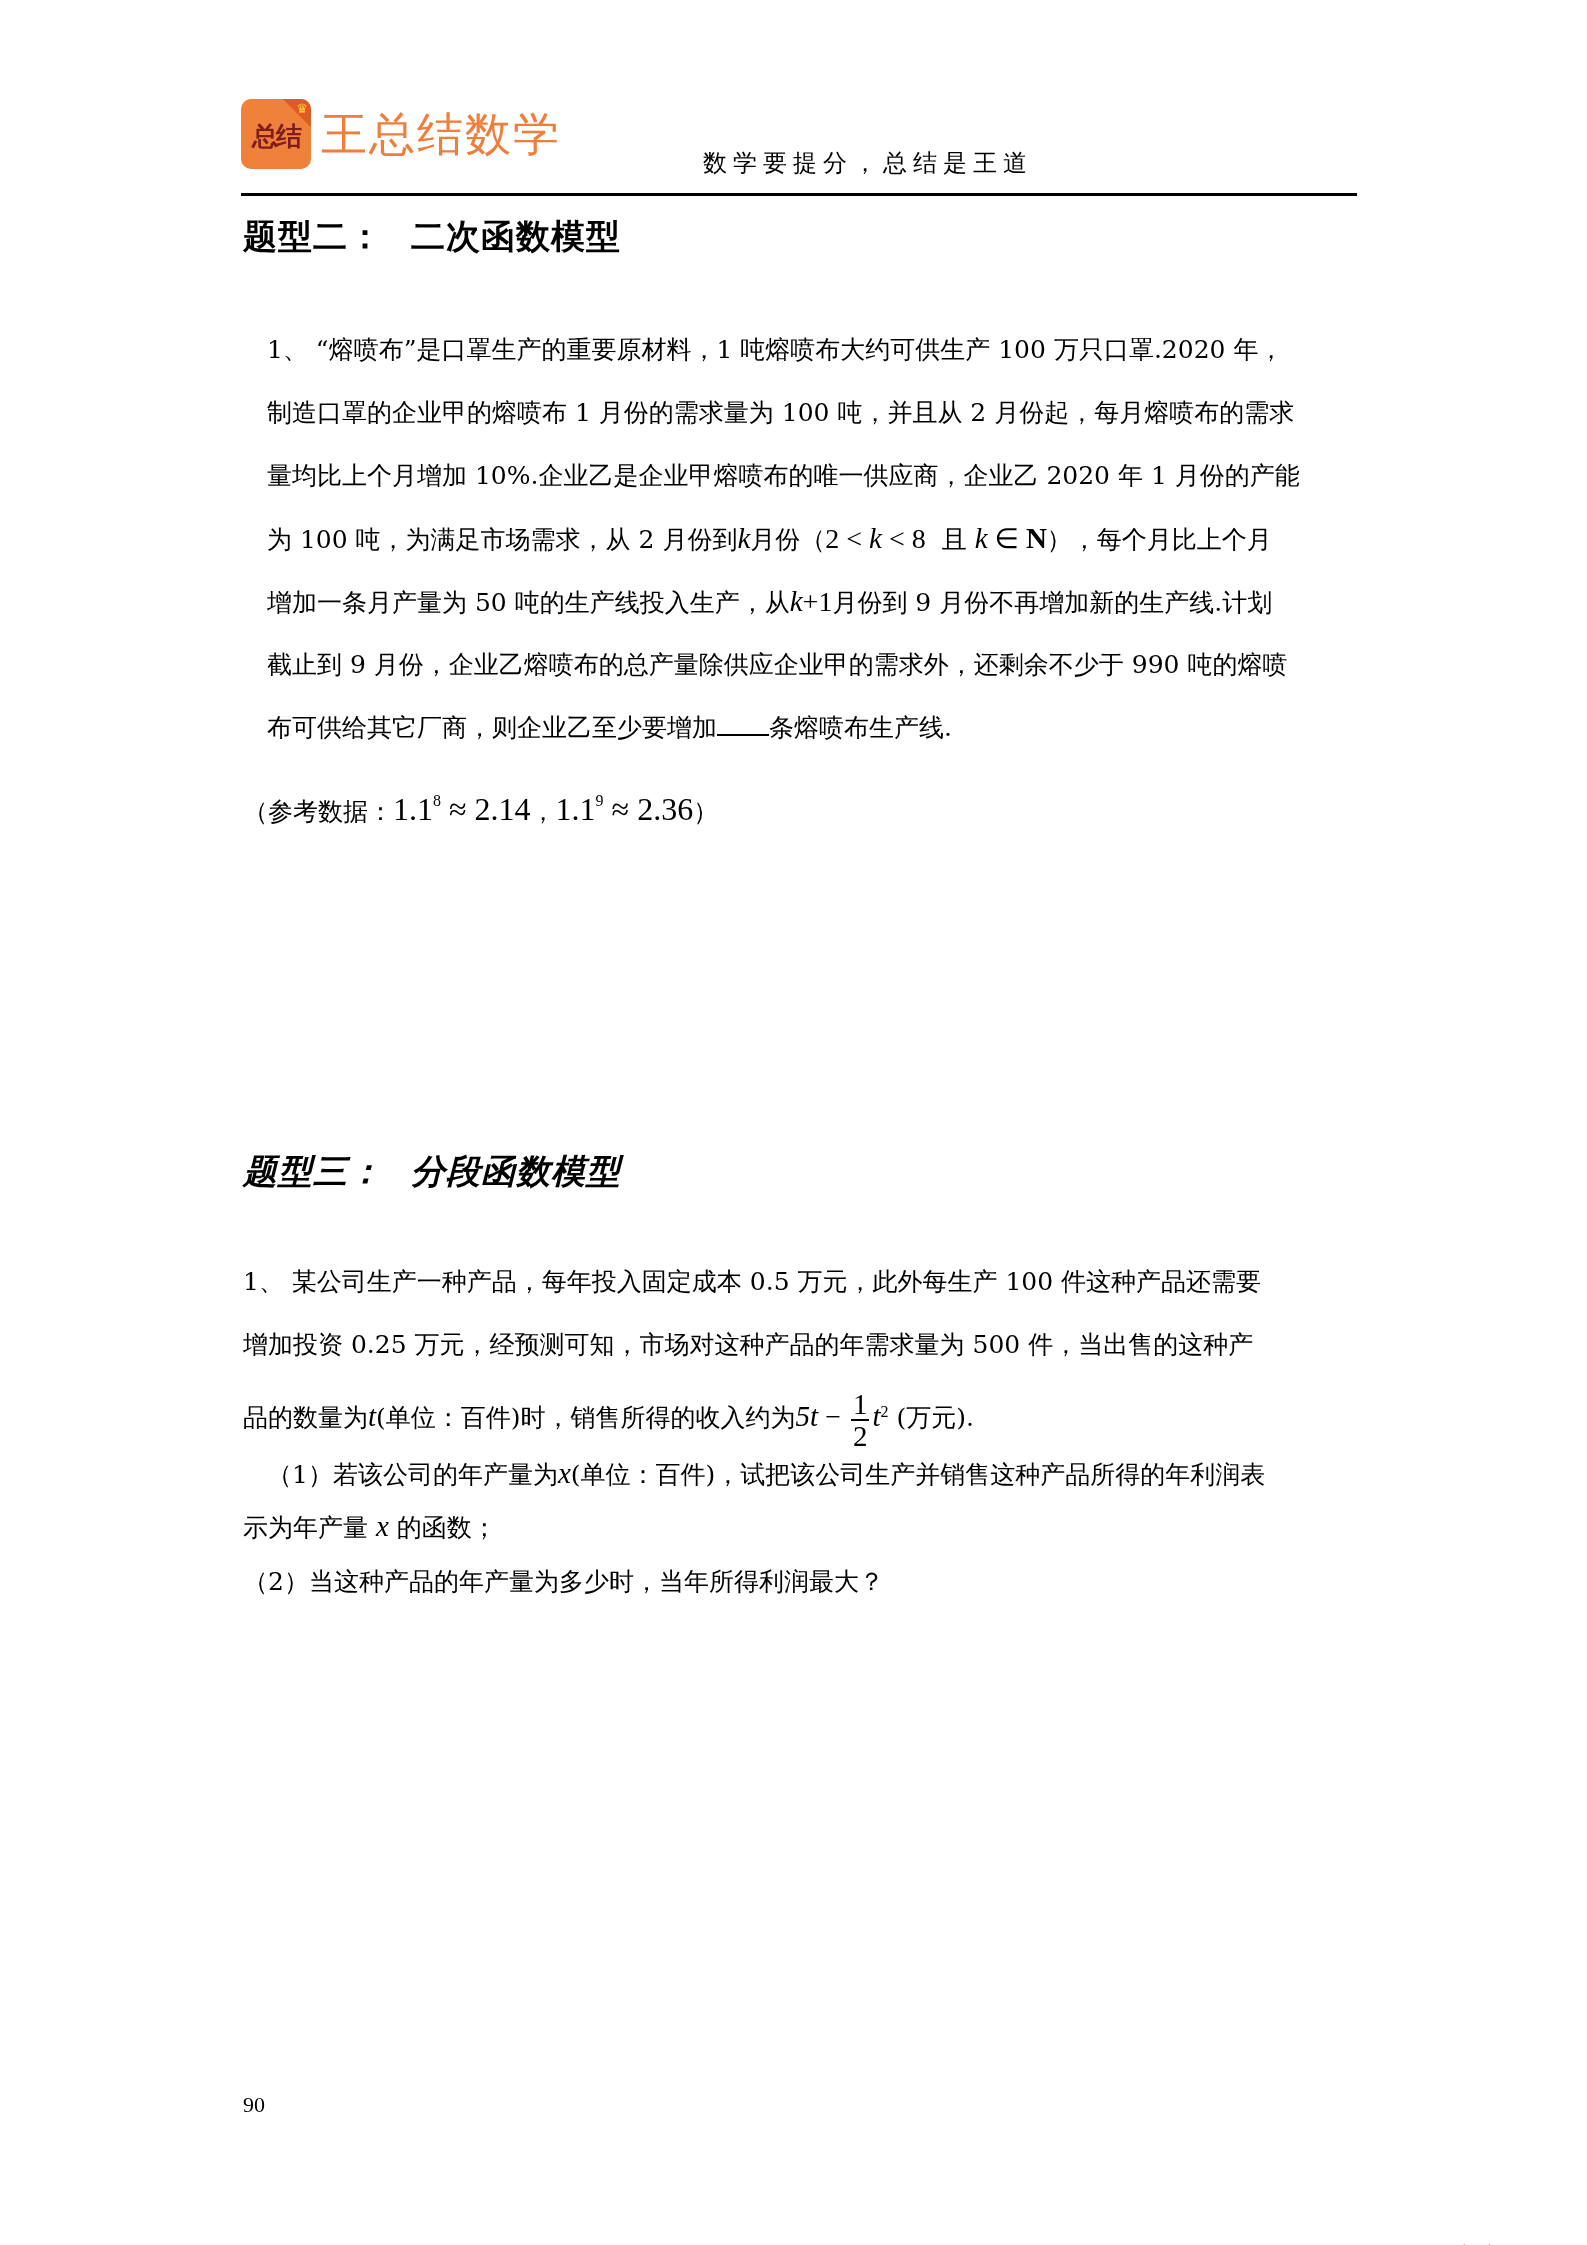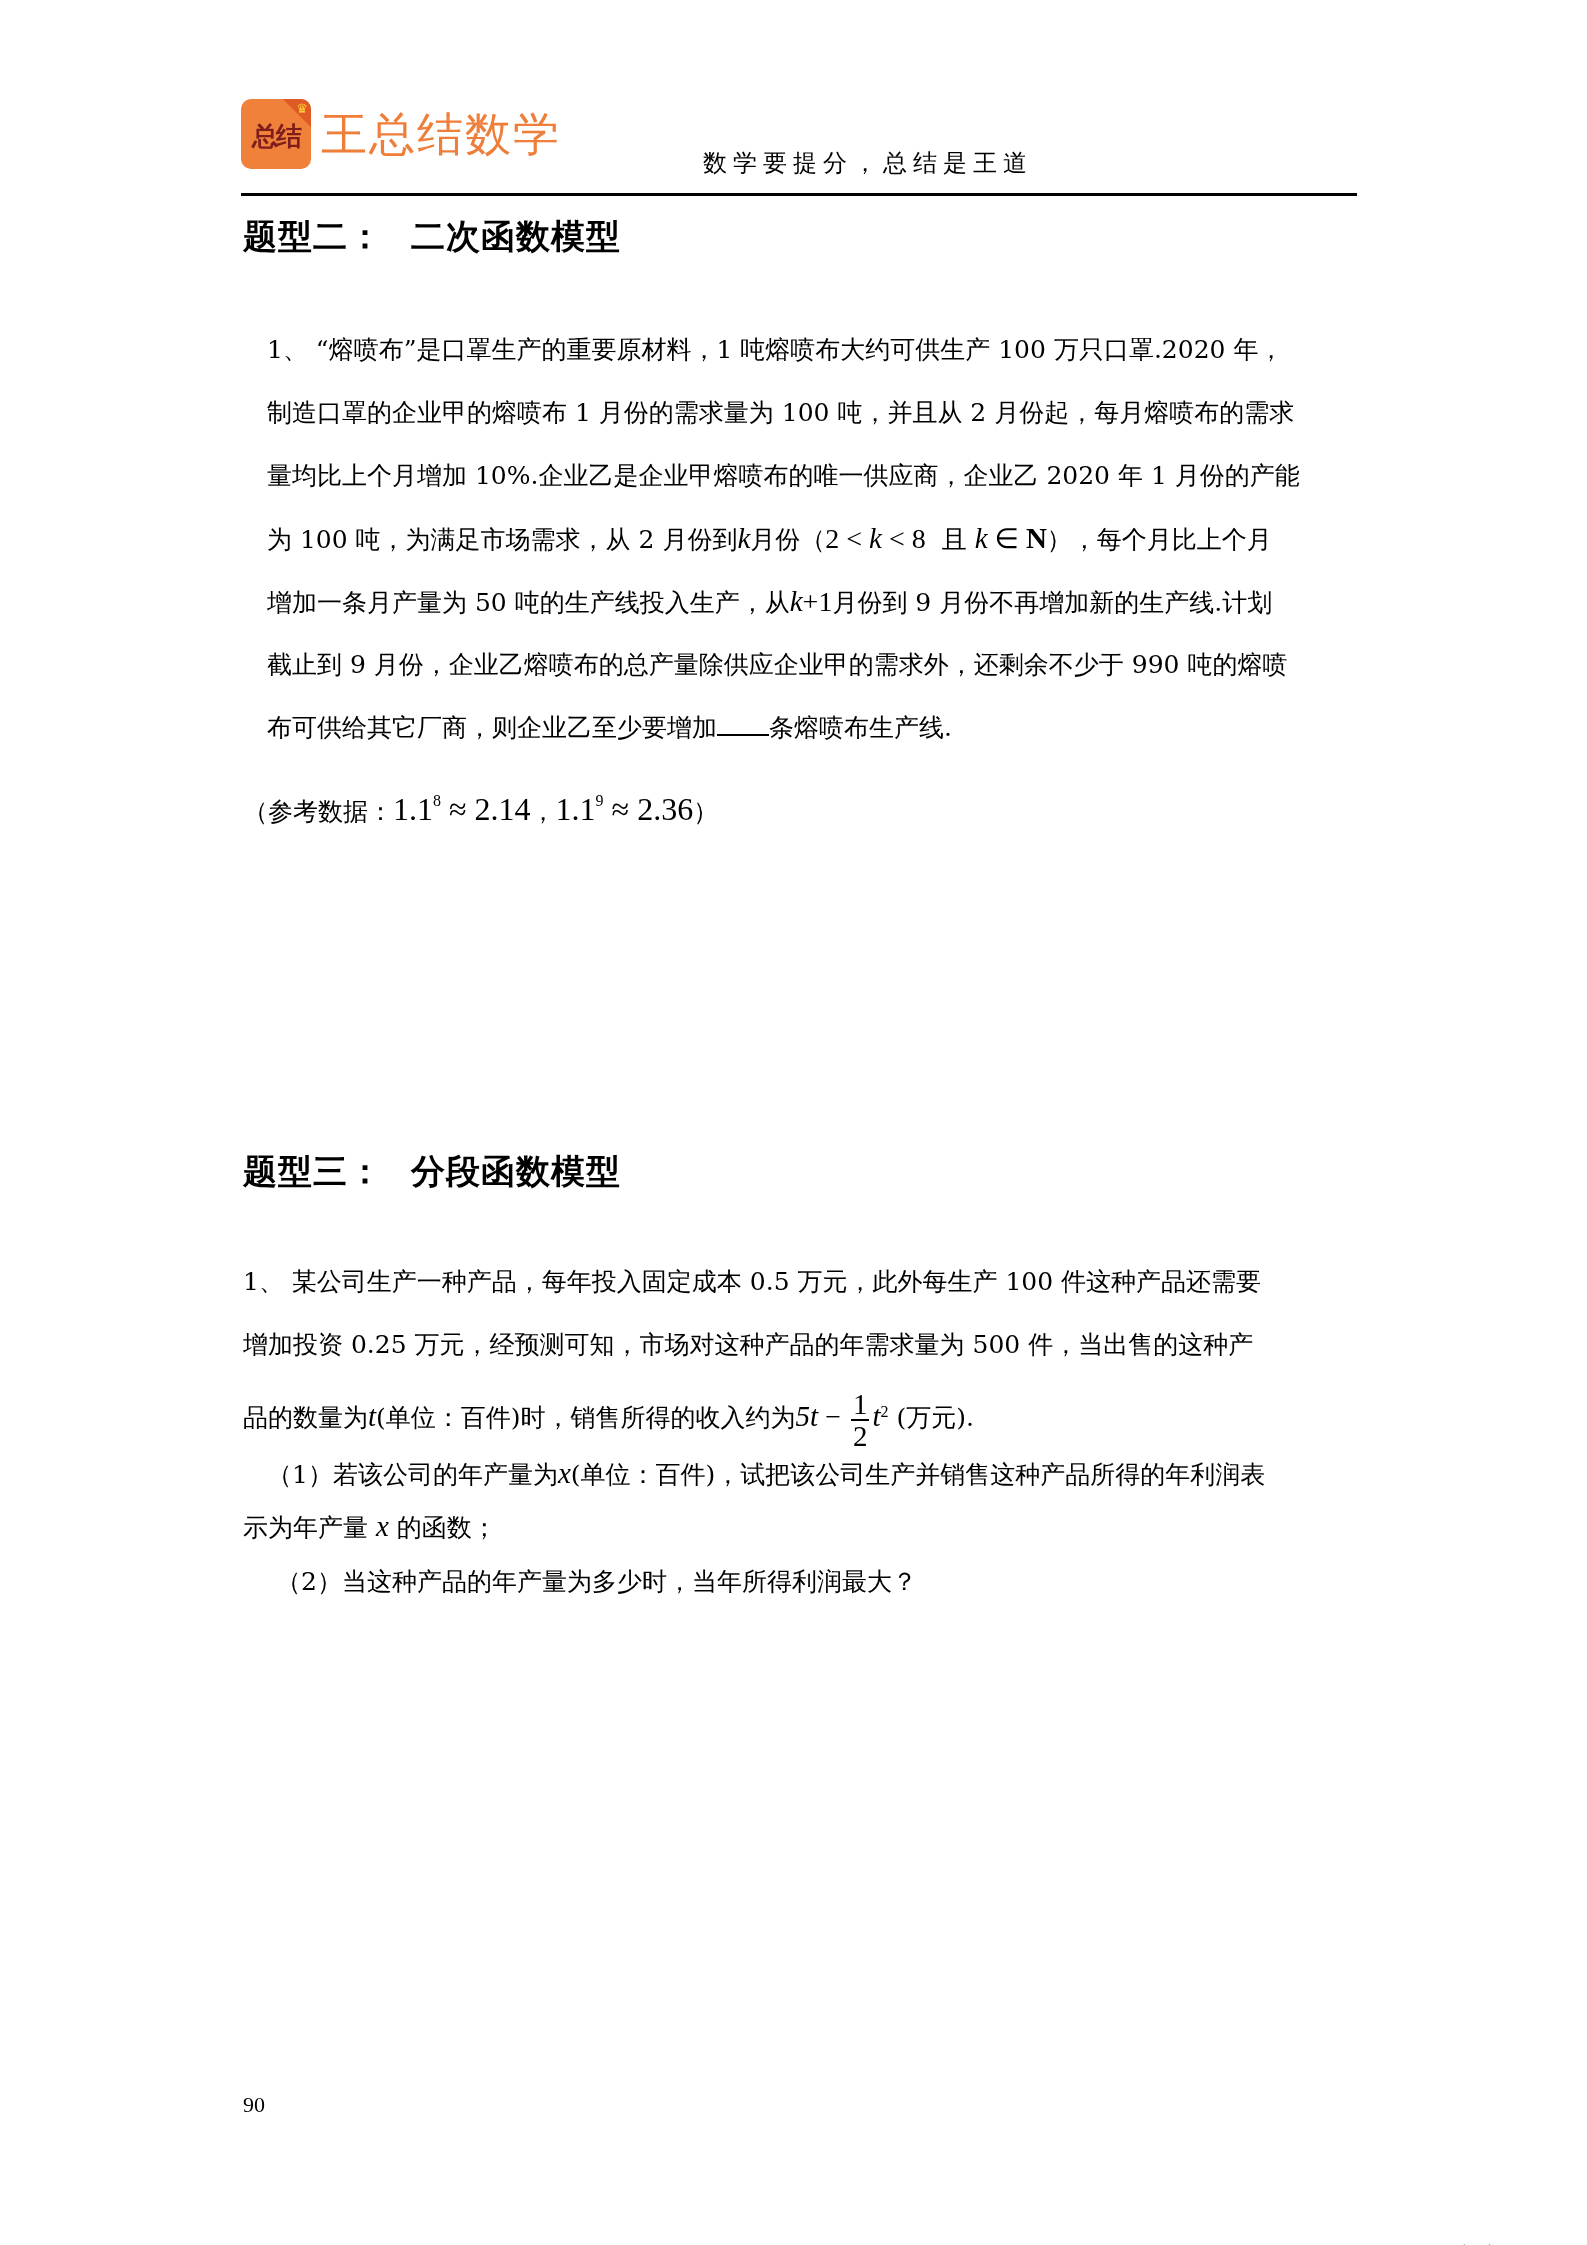--- a/index.html
+++ b/index.html
@@ -221,33 +221,33 @@
   <span class="line">截止到 9 月份，企业乙熔喷布的总产量除供应企业甲的需求外，还剩余不少于 990 吨的熔喷</span>
   <span class="line">
     <span>布可供给其它厂商，则企业乙至少要增加</span><span class="blank"></span><span>条熔喷布生产线.</span>
   </span>
 </div>
 
 <div class="ref">
   <span>（参考数据：</span><span class="num">1.1</span><sup>8</sup><span class="num"> ≈ 2.14</span><span>，</span><span class="num">1.1</span><sup>9</sup><span class="num"> ≈ 2.36</span><span>）</span>
 </div>
 
-<div class="section-title" style="top:1151px;">
+<div class="section-title" style="top:1151px;font-style:italic;">
   <span>题型三：</span><span class="gap"></span><span>分段函数模型</span>
 </div>
 
 <div class="para" style="top:1250px;">
   <span class="line">1、 某公司生产一种产品，每年投入固定成本 0.5 万元，此外每生产 100 件这种产品还需要</span>
   <span class="line">增加投资 0.25 万元，经预测可知，市场对这种产品的年需求量为 500 件，当出售的这种产</span>
   <span class="line" style="height:72px;line-height:72px;">
     <span>品的数量为</span><span class="math-i">t</span><span>(单位：百件)时，销售所得的收入约为</span><span class="math-i">5t</span><span class="math-n"> − </span><span class="frac"><span class="num-part">1</span><span class="den-part">2</span></span><span class="math-i">t</span><sup style="font-size:16px;font-family:'Liberation Serif',serif;">2</sup>&nbsp;<span>(万元).</span>
   </span>
   <span class="line" style="height:50px;line-height:50px;margin-left:24px;">
     <span>（1）若该公司的年产量为</span><span class="math-i">x</span><span>(单位：百件)，试把该公司生产并销售这种产品所得的年利润表</span>
   </span>
   <span class="line" style="height:56px;line-height:56px;">
     <span>示为年产量</span>&nbsp;<span class="math-i">x</span>&nbsp;<span>的函数；</span>
   </span>
-  <span class="line" style="height:56px;line-height:56px;margin-left:33px;">（2）当这种产品的年产量为多少时，当年所得利润最大？</span>
+  <span class="line" style="height:56px;line-height:56px;">（2）当这种产品的年产量为多少时，当年所得利润最大？</span>
 </div>
 
 <div class="page-number">90</div>
 <div class="watermark">广东龙网</div>
 
 </body></html>

